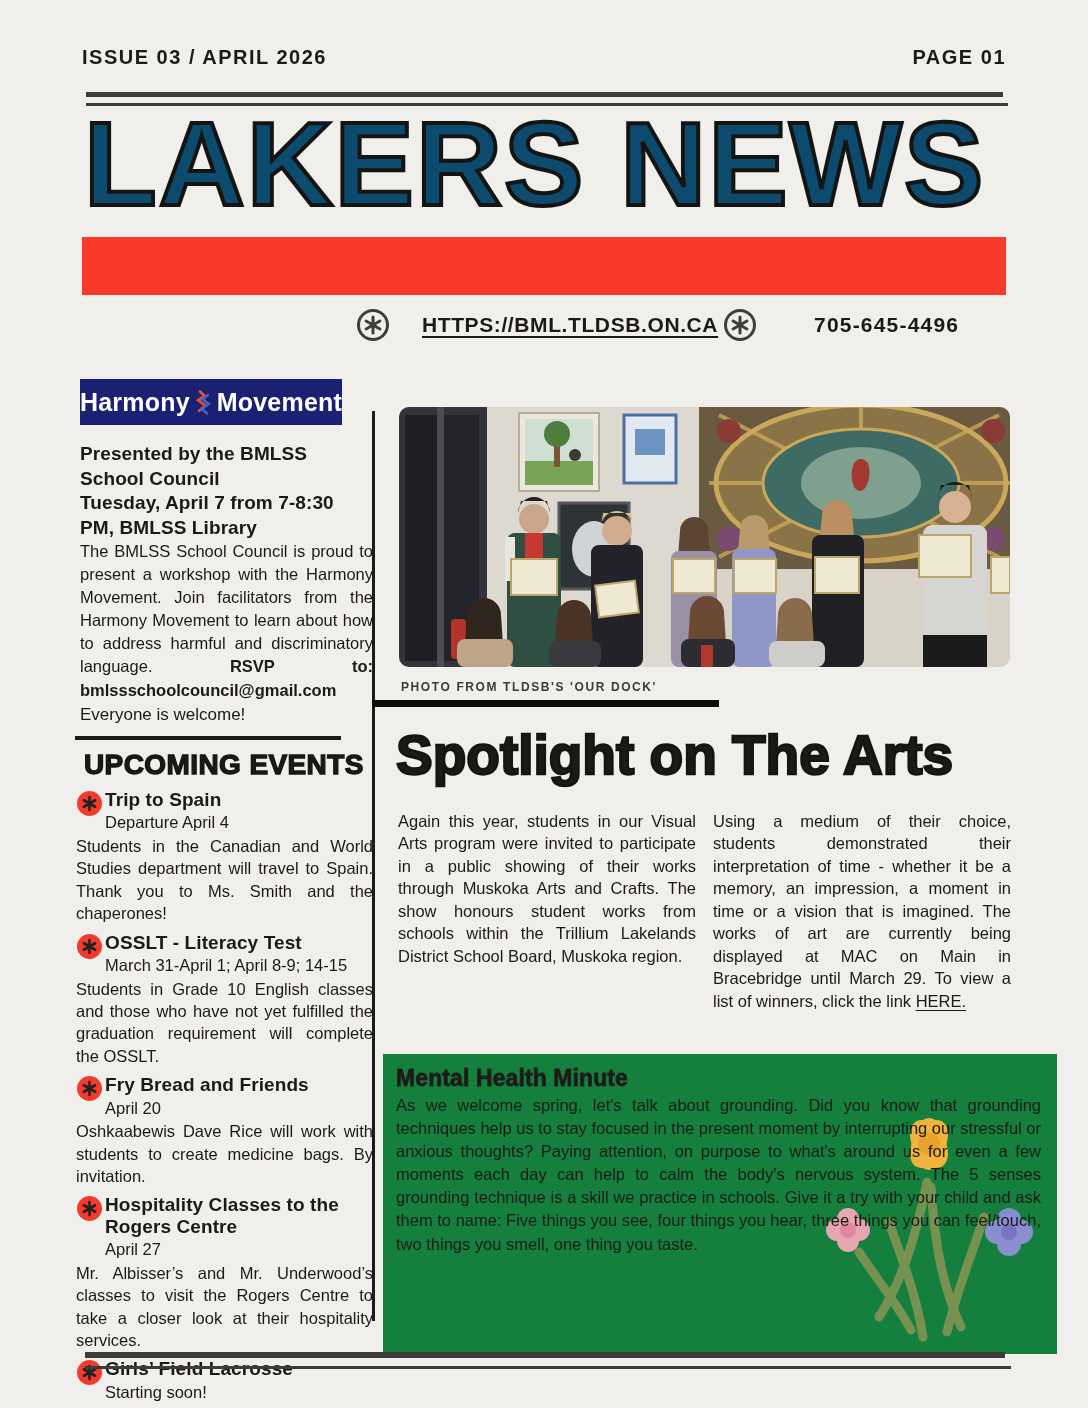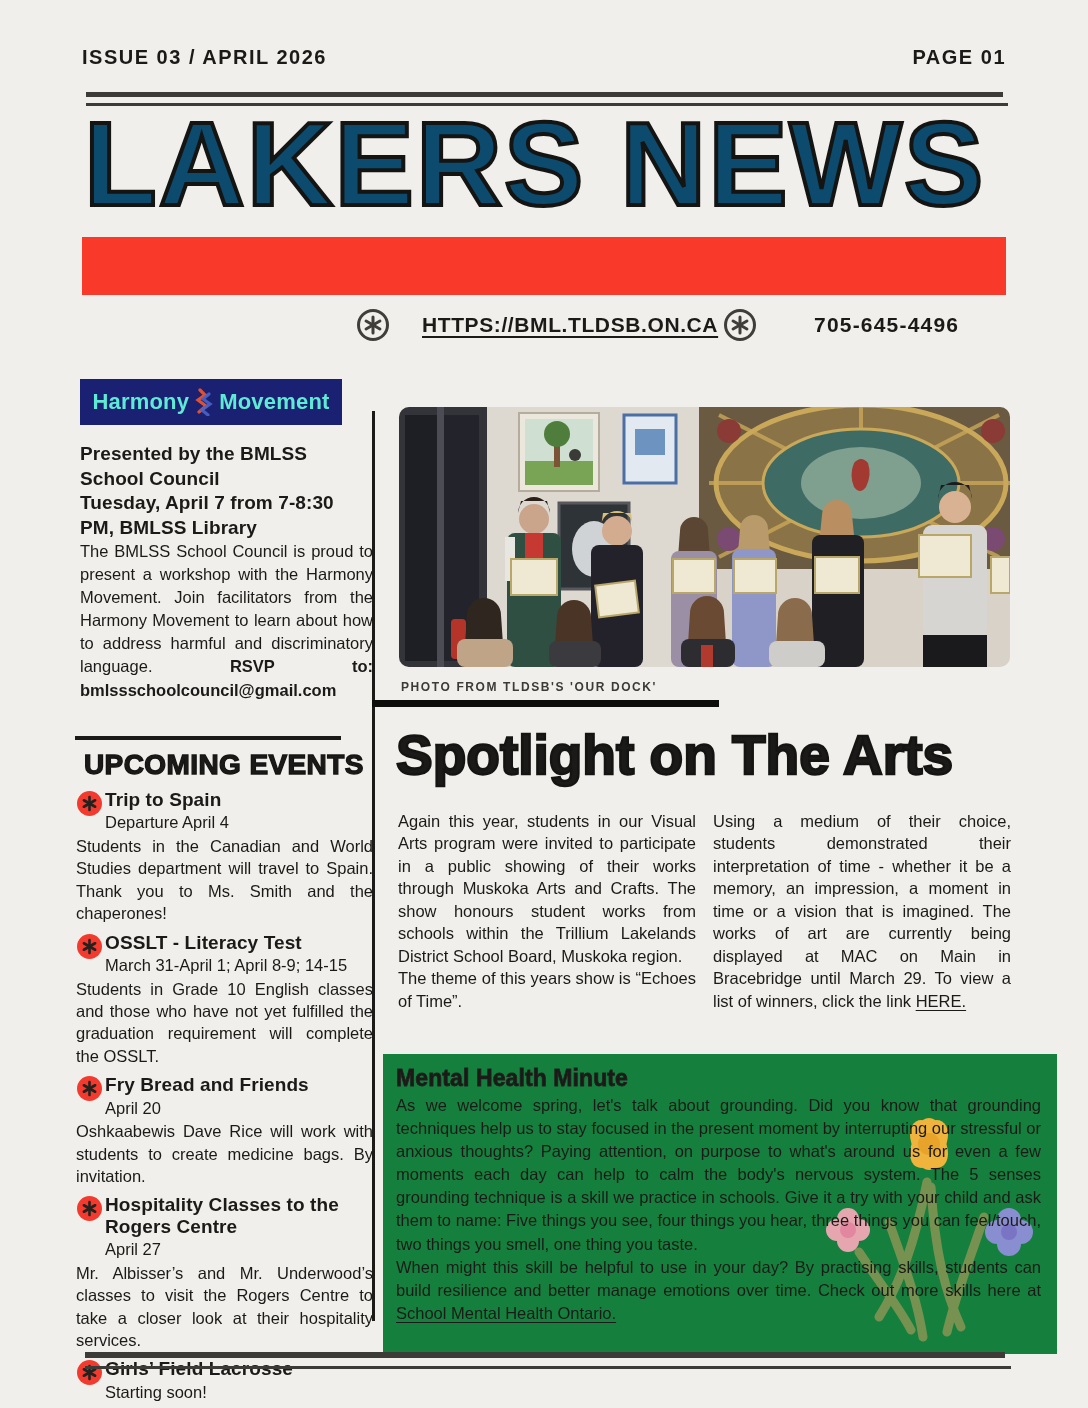--- a/index.html
+++ b/index.html
@@ -26,21 +26,21 @@
   
   .att-block { top:311px; left:83px; font-size:13px; font-weight:bold; letter-spacing:0.4px; line-height:1.75; }
   .asterisk-badge { width:36px; height:36px; }
   .site-link { top:313px; left:422px; font-size:21px; font-weight:bold; letter-spacing:0.6px;
                color:#1b1a18; text-decoration:underline; text-underline-offset:4px; }
   .phone { top:313px; left:814px; font-size:21px; font-weight:bold; letter-spacing:1.2px; }
 
   
   .harmony-logo { top:379px; left:80px; width:262px; height:46px; background:#1a2173;
                   display:flex; align-items:center; justify-content:center; gap:3px; }
-  .harmony-logo span { color:#5eead4; font-size:22px; font-weight:bold; letter-spacing:0.2px; }
+  .harmony-logo span { color:#ffffff; font-size:25px; font-weight:bold; letter-spacing:0.2px; }
   .lead-bold { left:80px; width:292px; font-size:19px; font-weight:bold; line-height:1.32; letter-spacing:0.1px; }
   .body-text { font-size:16.5px; line-height:1.4; text-align:justify; }
   .harmony-body { top:540px; left:80px; width:293px; }
   .welcome-line { font-size:17px; margin-top:1px; text-align:left; }
 
   .events-rule { top:736px; left:75px; width:266px; height:3.5px; background:#1b1a18; }
   .events-heading { top:749px; left:84px; font-size:28px; font-weight:bold; letter-spacing:0.4px;
                     -webkit-text-stroke:1.3px #141413; }
   .events-list { top:789px; left:76px; width:297px; }
   .event { margin-bottom:7px; }
@@ -113,20 +113,21 @@
     <svg width="24" height="28" viewBox="0 0 24 28">
       <polyline points="8,2 13,7 6,12 14,18 7,24" fill="none" stroke="#e0512f" stroke-width="3.2" stroke-linecap="round"></polyline>
       <polyline points="17,6 11,11 18,16 10,22 16,27" fill="none" stroke="#4a63c9" stroke-width="3.2" stroke-linecap="round" opacity="0.9"></polyline>
     </svg>
     <span>Movement</span>
   </div>
   <div class="abs lead-bold" style="top:441px;">Presented by the BMLSS School Council</div>
   <div class="abs lead-bold" style="top:490px;">Tuesday, April 7  from 7-8:30 PM, BMLSS Library</div>
   <div class="abs body-text harmony-body">
     <span>The BMLSS School Council is proud to present a workshop with the Harmony Movement.  Join facilitators from the Harmony Movement to learn about how to address harmful and discriminatory language. </span><b>RSVP to: bmlssschoolcouncil@gmail.com</b>
+    <div class="welcome-line">Everyone is welcome!</div>
   </div>
 
   <div class="abs events-rule"></div>
   <div class="abs events-heading">UPCOMING EVENTS</div>
 
   <div class="abs events-list">
 
     <div class="event">
       <div class="ev-head">
         <svg class="ev-bullet" viewBox="0 0 27 27">
@@ -309,21 +310,20 @@
       <rect x="370" y="234" width="56" height="26" rx="8" fill="#cfcdc9"></rect>
     </svg>
   </div>
   <div class="abs photo-caption">PHOTO FROM TLDSB'S 'OUR DOCK'</div>
   <div class="abs caption-rule"></div>
 
   <div class="abs spot-heading">Spotlight on The Arts</div>
   <div class="abs spot-cols">
     <div class="spot-col">
       <div>Again this year, students in our Visual Arts program were invited to participate in a public showing of their works through Muskoka Arts and Crafts. The show honours student works from schools within the Trillium Lakelands District School Board, Muskoka region.</div>
-      <div>The theme of this years show is “Echoes of Time”.</div>
     </div>
     <div class="spot-col">
       <span>Using a medium of their choice, students demonstrated their interpretation of time - whether it be  a memory, an impression, a moment in time or a vision that is imagined. The works of art are currently being displayed at MAC on Main in Bracebridge until March 29. To view a list of winners, click the link </span><a class="doc-link" href="#">HERE.</a>
     </div>
   </div>
 
   <div class="abs mh-box">
     <svg class="mh-flowers" width="220" height="245" viewBox="0 0 220 245">
       <g stroke="#7d9352" stroke-width="9" fill="none" stroke-linecap="round" opacity="0.95">
         <path d="M108 80 C 96 140 82 180 60 215"></path>
@@ -348,21 +348,18 @@
       <g fill="#8f8fd8" opacity="0.95">
         <circle cx="178" cy="130" r="12"></circle>
           <circle cx="202" cy="130" r="12"></circle>
         <circle cx="190" cy="118" r="12"></circle>
           <circle cx="190" cy="142" r="12"></circle>
       </g>
       <circle cx="190" cy="130" r="8" fill="#7a74c4"></circle>
     </svg>
     <div class="mh-heading">Mental Health Minute</div>
     <div class="mh-text">As we welcome spring, let's talk about grounding. Did you know that grounding techniques help us to stay focused in the present moment by interrupting our stressful or anxious thoughts? Paying attention, on purpose to what's around us for even a few moments each day can help to calm the body's nervous system. The 5 senses grounding technique is a skill we practice in schools. Give it a try with your child and ask them to name: Five things you see, four things you hear, three things you can feel/touch, two things you smell, one thing you taste.</div>
-    <div class="mh-text">
-      <span>When might this skill be helpful to use in your day? By practising skills, students can build resilience and better manage emotions over time. Check out more skills here at </span><a class="doc-link" href="#">School Mental Health Ontario.</a>
-    </div>
   </div>
 
   <div class="abs rule-thick bottom-rules" style="top:1352px;left:85px;width:920px;height:6px;"></div>
   <div class="abs rule-thin bottom-rules" style="top:1366px;left:85px;width:926px;"></div>
 
 </div>
 
 </body></html>

